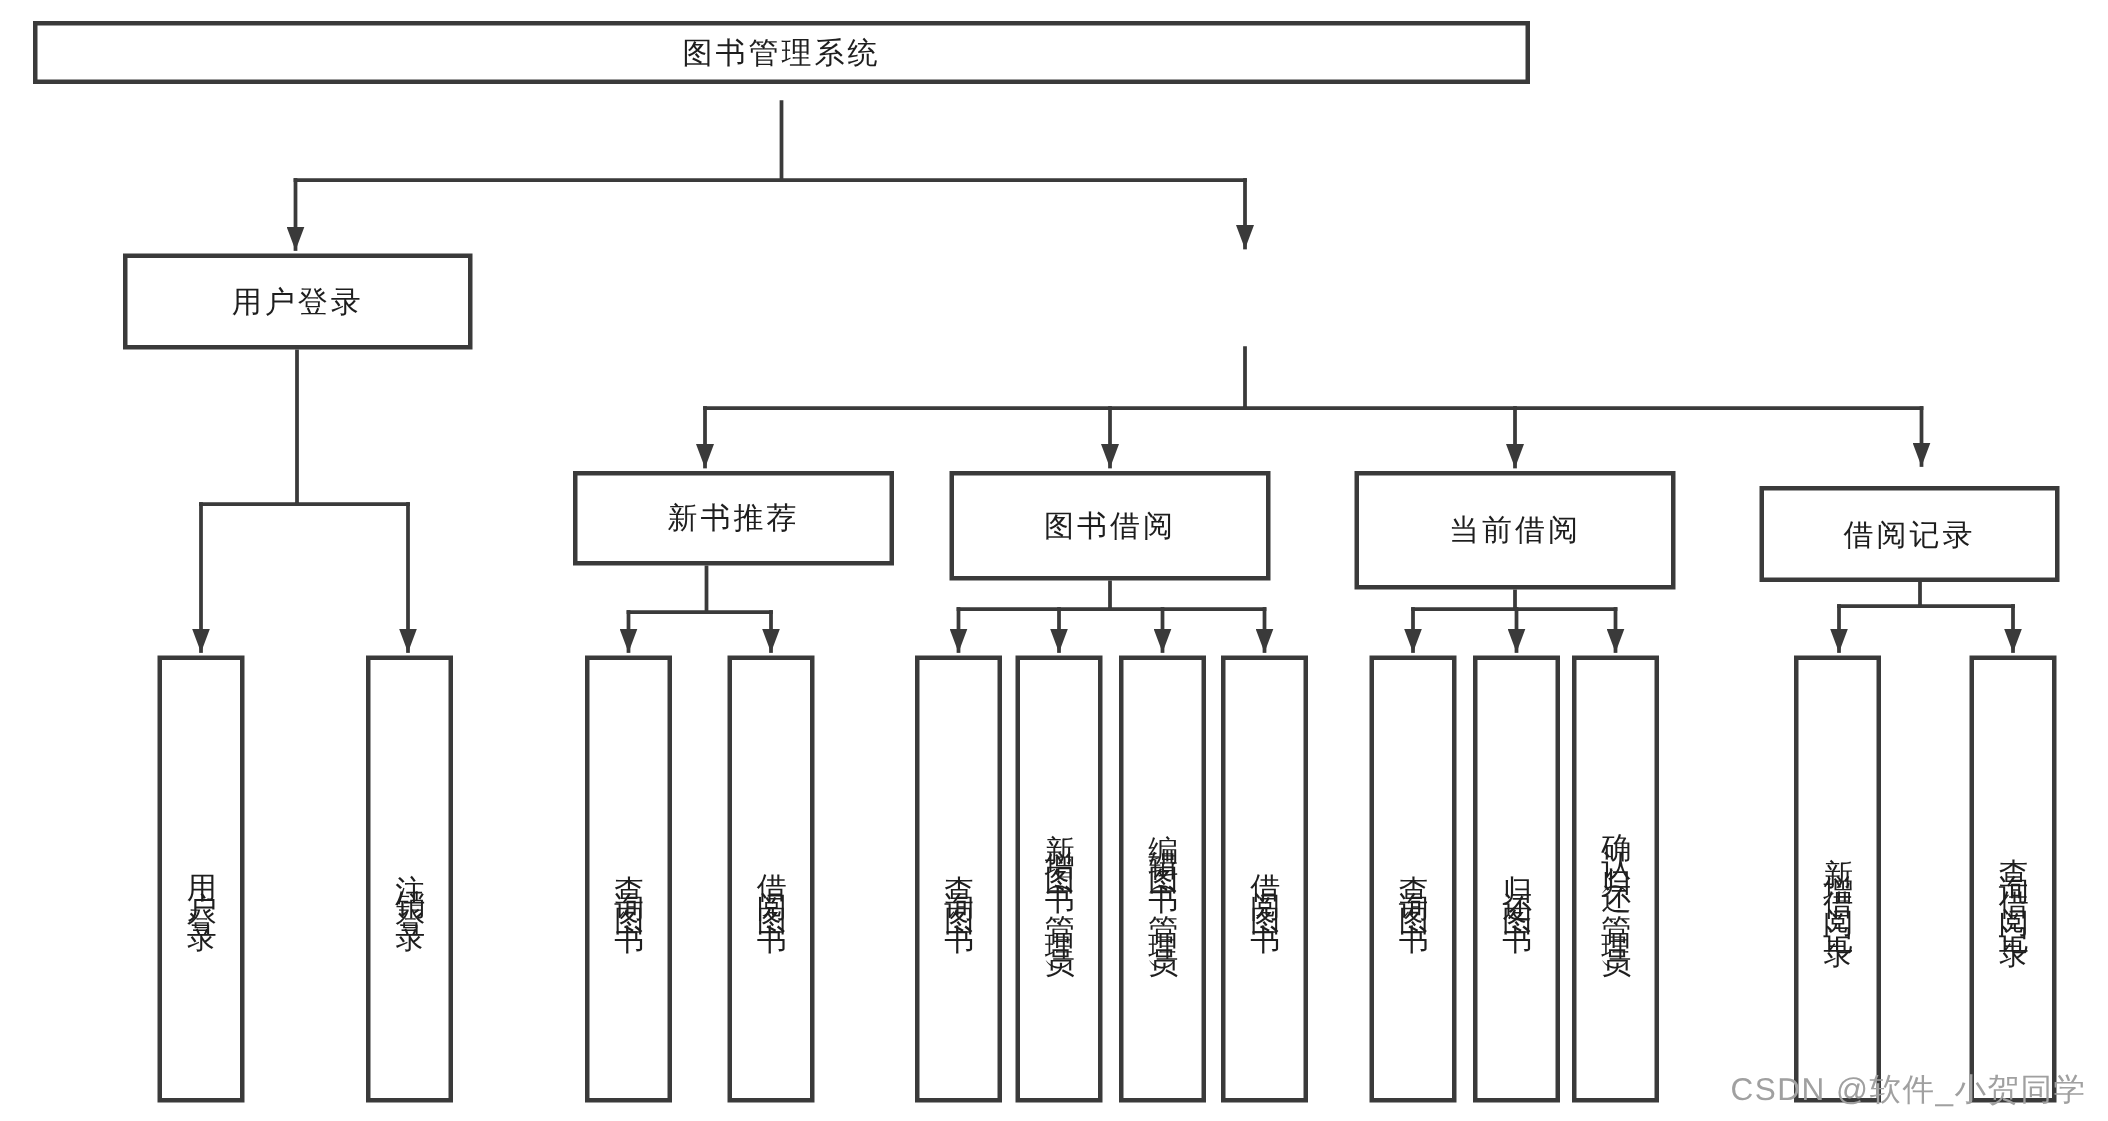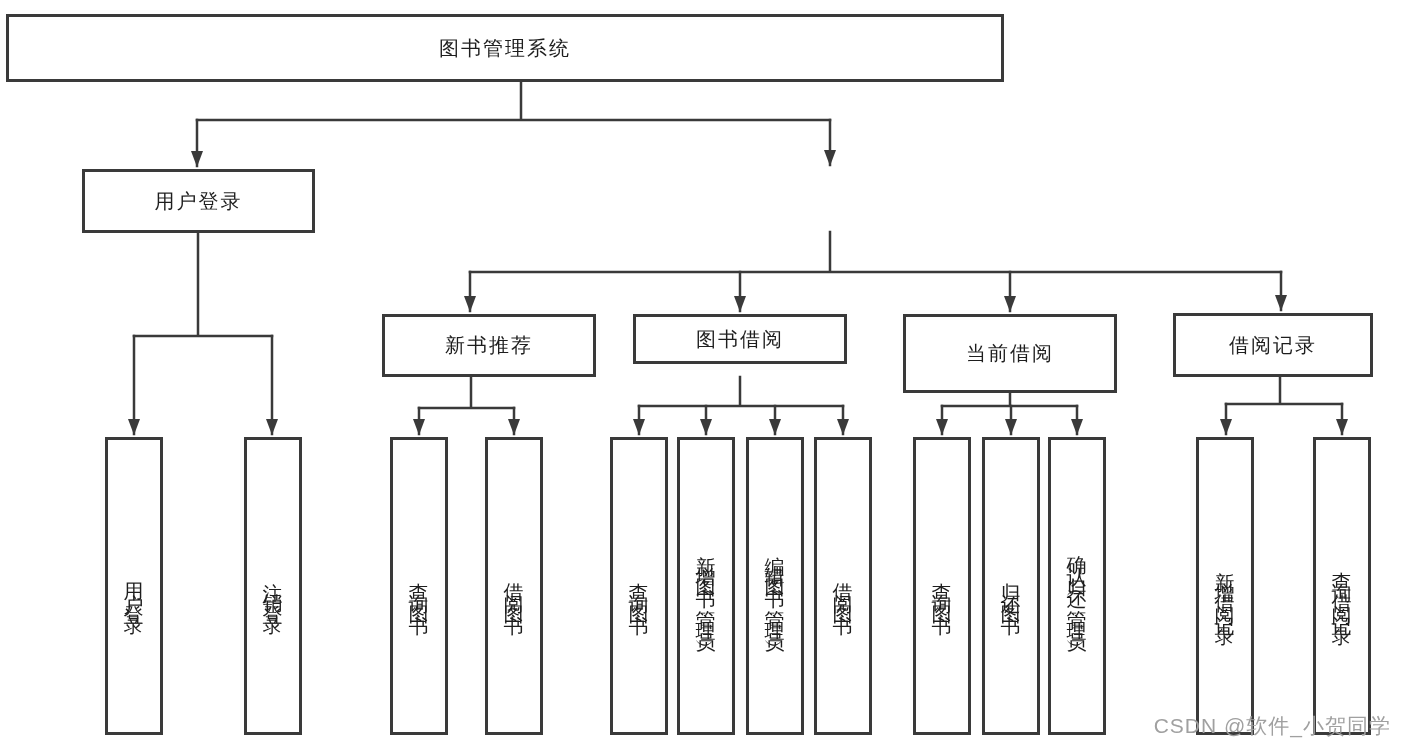--- a/index.html
+++ b/index.html
@@ -35,27 +35,27 @@
     text-align: center;
     z-index: 2;
   }
   .vbox {
     writing-mode: vertical-lr;
     text-orientation: mixed;
     letter-spacing: 11px;
     line-height: 1;
     padding-top: 6px;
   }
-  .root-box   { left: 6px;   top: 14px;  width: 998px; height: 68px; }
+  .root-box   { left: 22px;   top: 14px;  width: 998px; height: 42px; }
   .n-user     { left: 82px;   top: 169px; width: 233px; height: 64px; }
   .n-bookmgmt { left: 712px;  top: 168px; width: 235px; height: 64px; }
   .g-newbook  { left: 364px;  top: 314px; width: 214px; height: 63px; margin-left: 18px; }
-  .g-borrow   { left: 633px;  top: 314px; width: 214px; height: 50px; font-family: Liberation Serif, serif; }
+  .g-borrow   { left: 633px;  top: 314px; width: 214px; height: 73px; font-family: Liberation Serif, serif; }
   .g-current  { left: 903px;  top: 314px; width: 214px; height: 79px; }
-  .g-records  { left: 1173px; top: 313px; width: 200px; height: 64px; }
+  .g-records  { left: 1173px; top: 324px; width: 200px; height: 64px; }
   .leaf { top: 437px; width: 58px; height: 298px; }
   .l-ulogin   { left: 105px; }
   .l-ulogout  { left: 244px; }
   .l-nb-q     { left: 390px; }
   .l-nb-b     { left: 485px; }
   .l-bb-q     { left: 610px; }
   .l-bb-add   { left: 677px; }
   .l-bb-edit  { left: 746px; }
   .l-bb-b     { left: 814px; }
   .l-cb-q     { left: 913px; }

